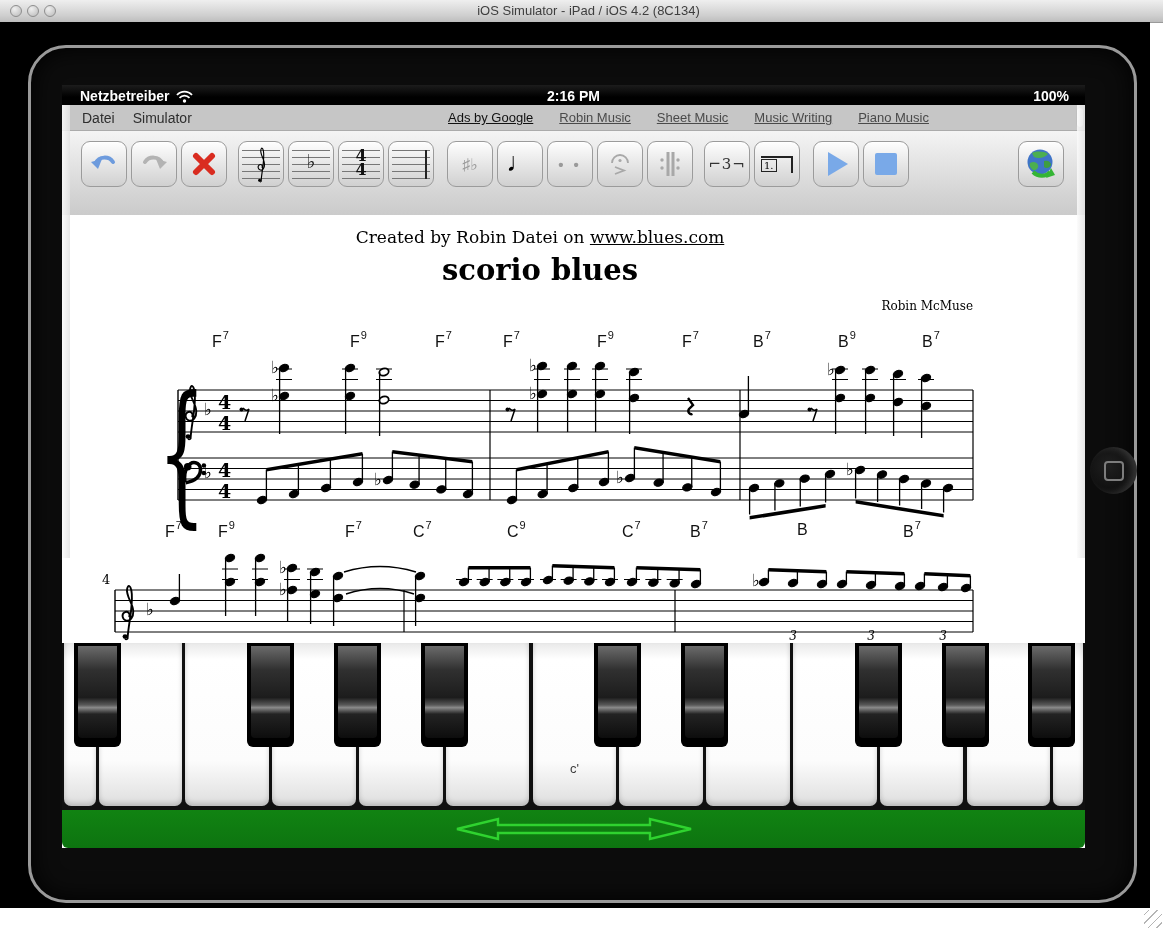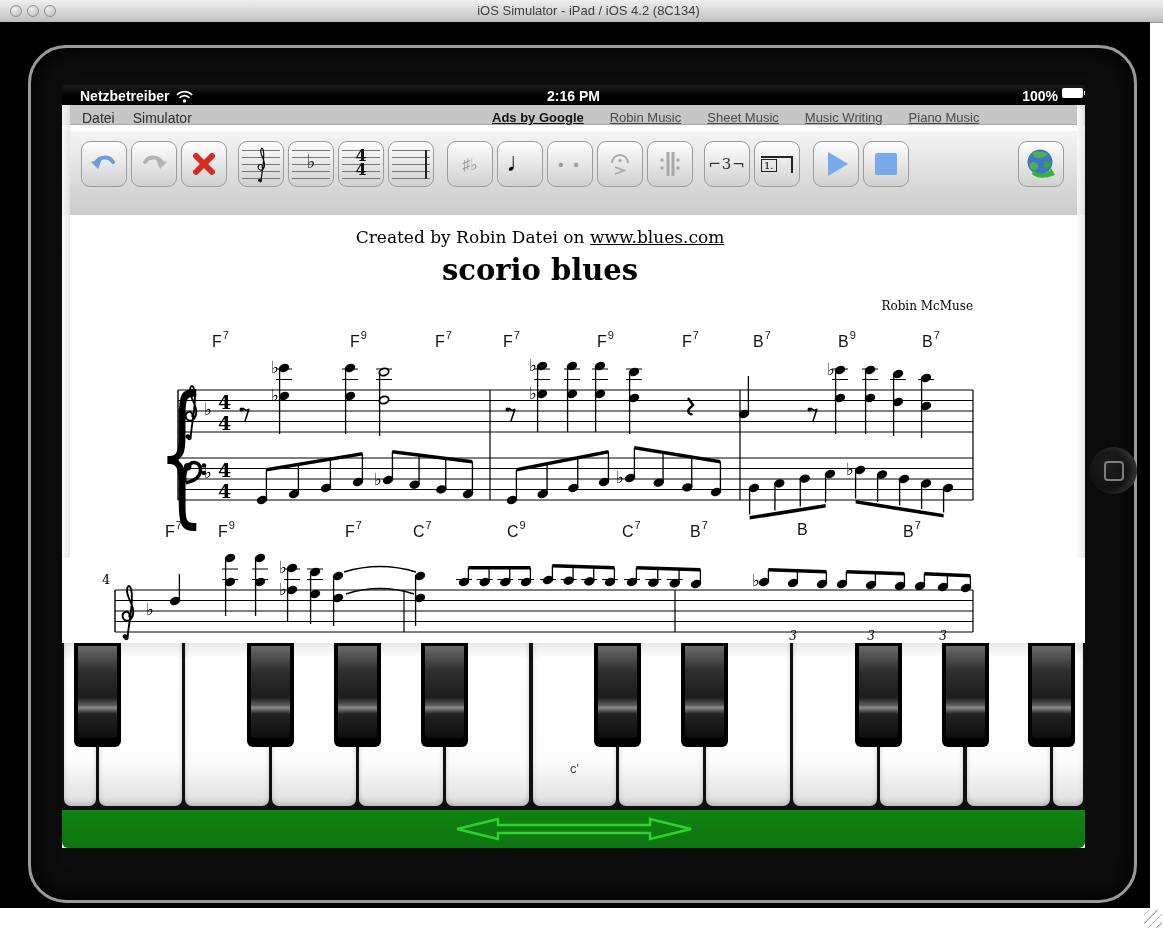--- a/index.html
+++ b/index.html
@@ -20,29 +20,29 @@
   .home-button{position:absolute;left:1059px;top:399px;width:47px;height:47px;border-radius:50%;
     background:radial-gradient(circle at 40% 40%,#1f1f1f,#060606);
     box-shadow:inset -5px 0 7px rgba(255,255,255,.16);}
   .home-square{position:absolute;left:14px;top:14px;width:16px;height:16px;border:2px solid #7d7d7d;border-radius:4px;}
   .screen{position:absolute;left:31px;top:37px;width:1023px;height:763px;background:#fff;overflow:hidden;}
   
   .statusbar{position:absolute;left:0;top:0;width:100%;height:20px;background:linear-gradient(180deg,#1c1c1c,#000 60%);
     color:#fff;font-size:14px;font-weight:bold;}
   .sb-left{position:absolute;left:18px;top:3px;display:flex;align-items:center;gap:7px;}
   .sb-time{position:absolute;left:0;right:0;top:3px;text-align:center;}
-  .sb-right{position:absolute;right:2px;top:3px;display:flex;align-items:flex-start;gap:4px;}
+  .sb-right{position:absolute;right:16px;top:3px;display:flex;align-items:flex-end;gap:4px;flex-direction:column;}
   .batt{display:inline-block;width:21px;height:10px;background:#fff;border-radius:2px;position:relative;}
   .batt:after{content:"";position:absolute;right:-3px;top:3px;width:2px;height:4px;background:#fff;border-radius:0 1px 1px 0;}
   
-  .menubar{position:absolute;left:0;top:20px;width:100%;height:20px;background:#c6c6c6;border-bottom:1px solid #ababab;box-sizing:border-box;}
+  .menubar{position:absolute;left:0;top:20px;width:100%;height:26px;background:#c6c6c6;border-bottom:1px solid #ababab;box-sizing:border-box;}
   .menu-left{position:absolute;left:20px;top:5px;display:flex;gap:18px;font-size:14px;color:#2e2e2e;}
   .menu-links{position:absolute;left:386px;top:5px;display:flex;gap:26px;font-size:13px;}
   .menu-links .lnk{color:#4a4a4a;text-decoration:underline;white-space:nowrap;}
-  .menu-links .lnk.emph{color:#111;font-weight:bold;margin-left:44px;}
+  .menu-links .lnk.emph{color:#111;font-weight:normal;}
   .menu-scroll{position:absolute;right:2px;top:3px;width:6px;height:19px;border-radius:3px;background:#f4f4f4;box-shadow:0 0 1px #888;}
   
   .toolbar{position:absolute;left:0;top:46px;width:100%;height:84px;
     background:linear-gradient(180deg,#f4f4f4,#d2d2d2 80%,#cbcbcb);}
   .tbtn{position:absolute;top:10px;width:46px;height:46px;border-radius:9px;border:1px solid #9b9b9b;box-sizing:border-box;
     background:linear-gradient(180deg,#fefefe,#e9e9e9 45%,#d0d0d0);display:flex;align-items:center;justify-content:center;
     box-shadow:0 1px 1px rgba(255,255,255,.8) inset;}
   .staffbg{width:38px;height:29px;background:repeating-linear-gradient(180deg,#777 0 1px,transparent 1px 7px);
     display:flex;align-items:center;justify-content:center;position:relative;}
   .glyph-flat{font-size:19px;line-height:10px;color:#111;margin-top:-4px;}

